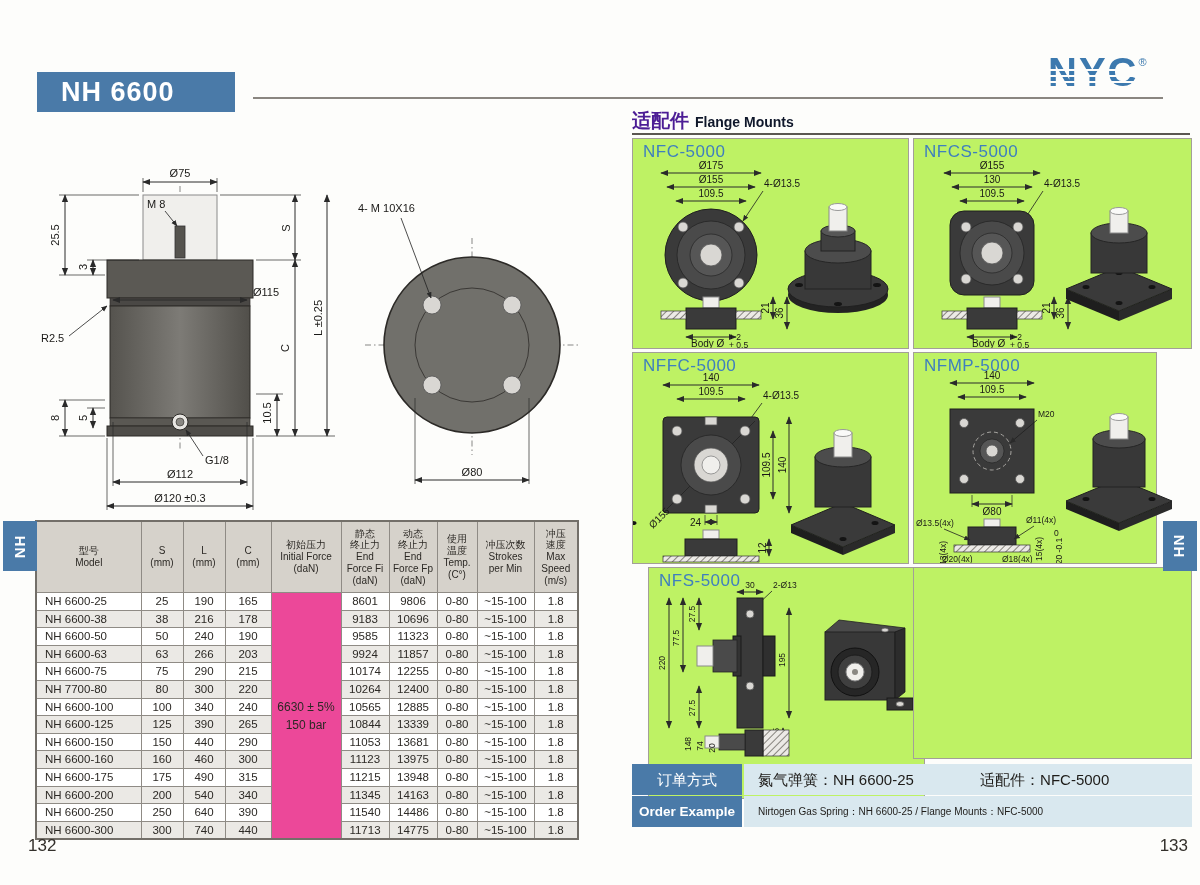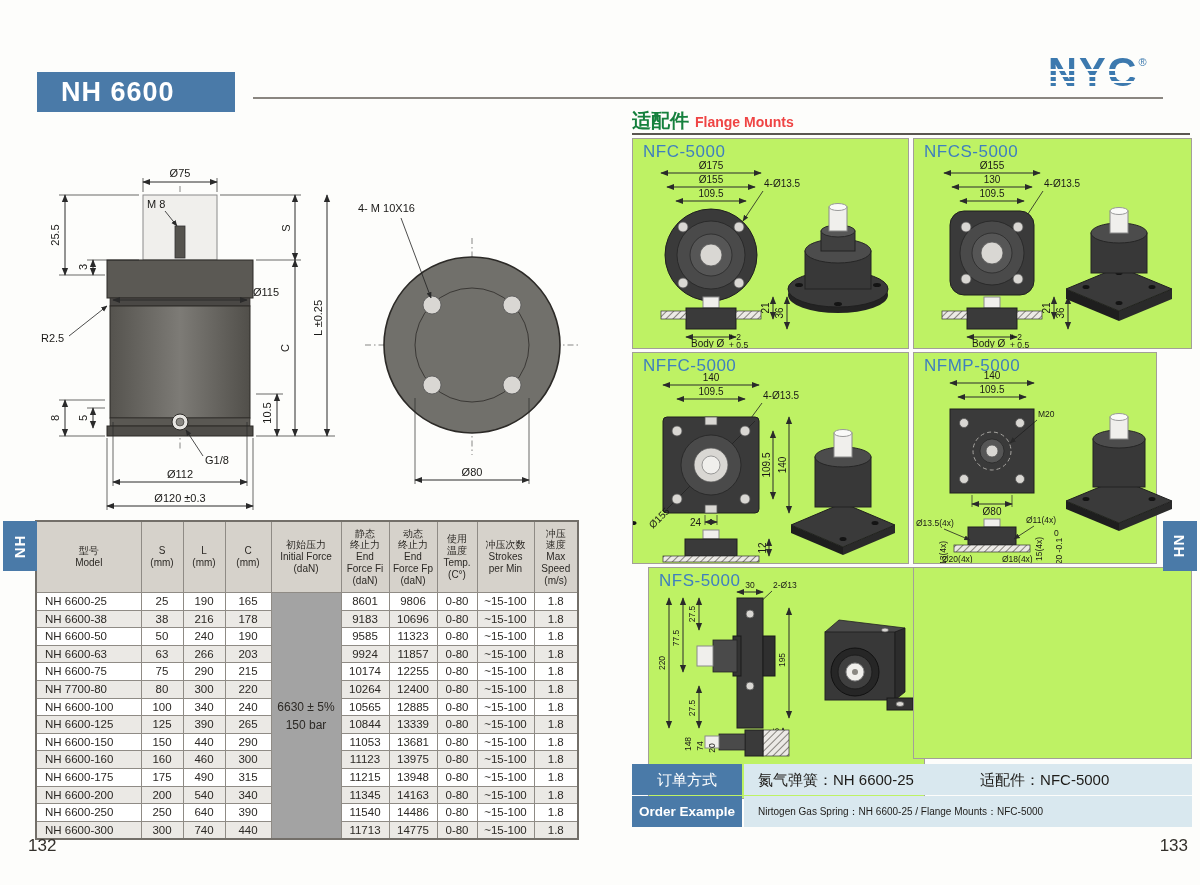--- a/index.html
+++ b/index.html
@@ -10,22 +10,22 @@
   #title-box{left:37px;top:72px;width:198px;height:40px;background:#4a7aa8;
     color:#fff;font-size:27px;font-weight:bold;line-height:40px;padding-left:24px;
     letter-spacing:1px;box-sizing:border-box;}
   #rule-line{left:253px;top:97px;width:910px;height:2px;background:#8a8680;}
   #logo{left:1048px;top:50px;width:130px;height:46px;}
   #logo .txt{font-size:40px;font-weight:bold;color:#3c79ae;letter-spacing:2px;line-height:44px;}
   #logo .reg{font-size:11px;color:#3c79ae;vertical-align:20px;}
   #logo .stripe{position:absolute;left:0;width:104px;height:2px;background:#fdfdfb;}
   
   #fm-head{left:632px;top:108px;}
-  #fm-head .zh{font-size:19px;font-weight:bold;color:#15803d;}
-  #fm-head .en{font-size:14px;font-weight:bold;color:#ef4444;margin-left:6px;}
+  #fm-head .zh{font-size:19px;font-weight:bold;color:#4c1d95;}
+  #fm-head .en{font-size:14px;font-weight:bold;color:#0f172a;margin-left:6px;}
   #fm-rule{left:632px;top:133px;width:558px;height:2px;background:#5a5650;}
   
   .panel{background:#bef264;border:1px solid #a39f98;box-sizing:border-box;}
   .panel-title{position:absolute;left:10px;top:3px;font-size:17px;color:#3f7fbe;letter-spacing:.5px;}
   .panel svg{position:absolute;left:0;top:0;}
   
   .blk{fill:#3a3a3a;stroke:#1f1f1f;stroke-width:1;}
   .blk2{fill:#4a4a4a;stroke:#242424;stroke-width:.8;}
   .lt{fill:#d9d7d3;stroke:#555;stroke-width:.8;}
   .wht{fill:#f0efec;stroke:#8a8a8a;stroke-width:1;}
@@ -41,21 +41,21 @@
   table{border-collapse:collapse;table-layout:fixed;width:542px;}
   table,td,th{border:1px solid #8f8b85;}
   table{border:2px solid #736f69;}
   th{background:#d6d2cb;font-weight:normal;font-size:10px;line-height:1.18;
      white-space:pre-line;height:70px;padding:0 1px;color:#2c2925;}
   td{font-size:11.5px;text-align:center;padding:0;height:16.6px;line-height:16.6px;
      white-space:nowrap;overflow:hidden;color:#2c2925;}
   td.model{text-align:left;padding-left:8px;margin-top:21px;}
   tbody tr:nth-child(even){background:#ebe9e5;}
   tbody tr:nth-child(odd){background:#fff;}
-  td.init{background:#a3a3a3;white-space:pre-line;line-height:1.5;font-size:12px;vertical-align:middle;}
+  td.init{background:#ec4899;white-space:pre-line;line-height:1.5;font-size:12px;vertical-align:middle;}
   
   .nh-tab{width:34px;height:50px;background:#4a7aa8;display:flex;align-items:center;
     justify-content:center;color:#fff;font-weight:bold;font-size:15px;letter-spacing:1px;}
   #tab-left{left:3px;top:521px;}
   #tab-right{left:1163px;top:521px;}
   #tab-left span{transform:rotate(-90deg);}
   #tab-right span{transform:rotate(90deg);}
   
   .ord-label{width:110px;height:31px;background:#4a7aa8;color:#fff;text-align:center;
     box-sizing:border-box;}

